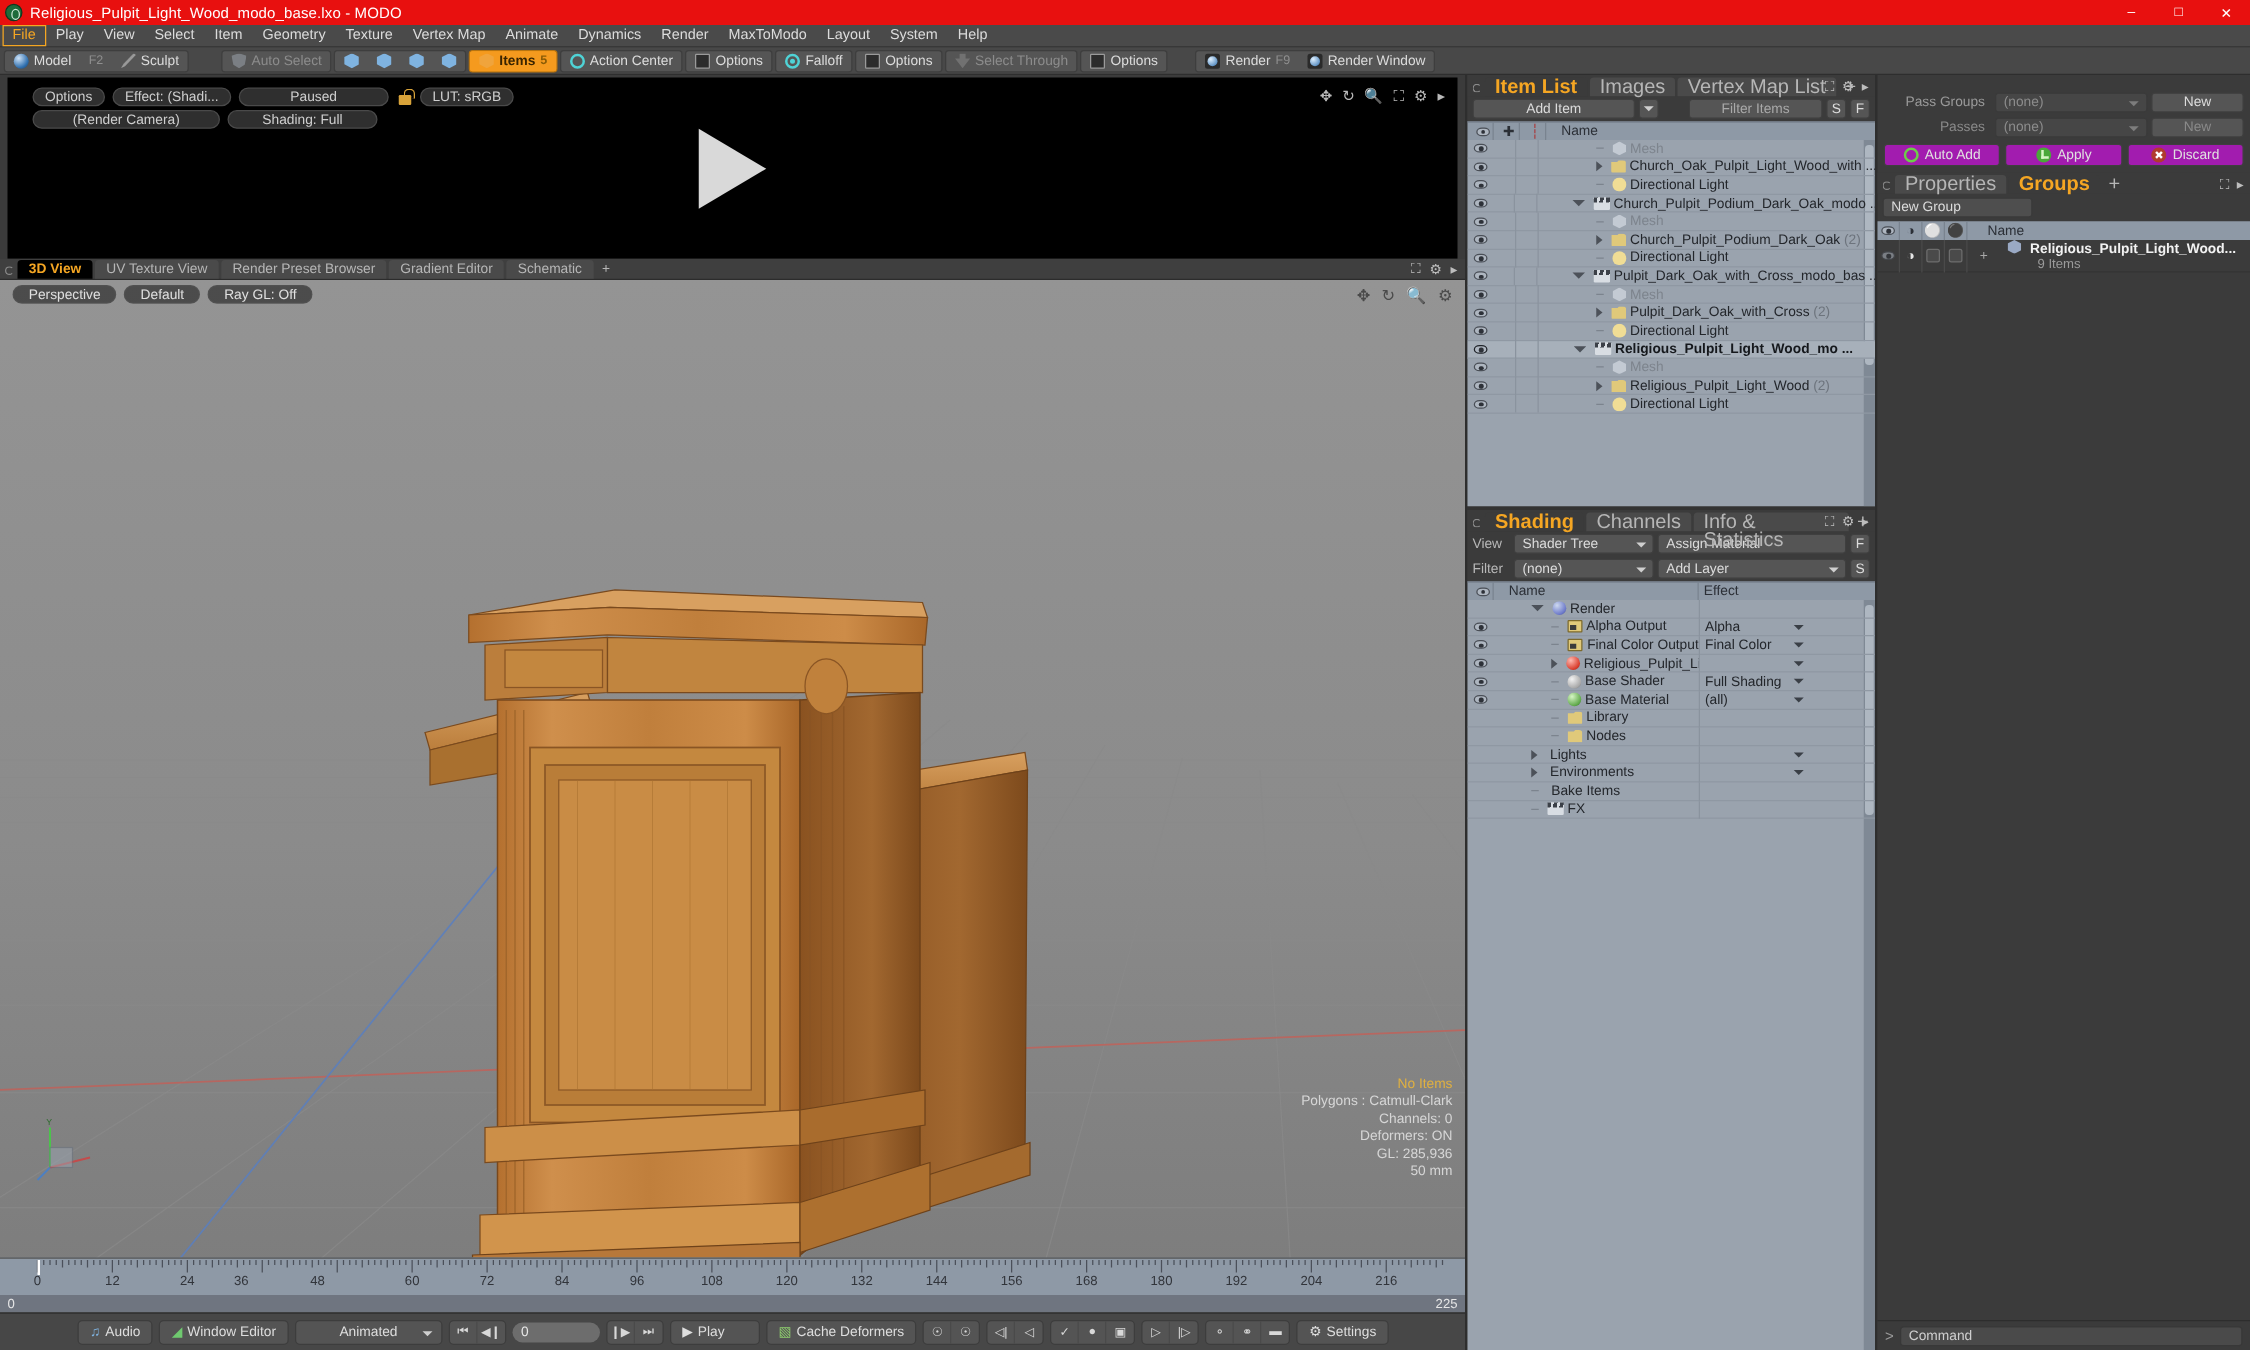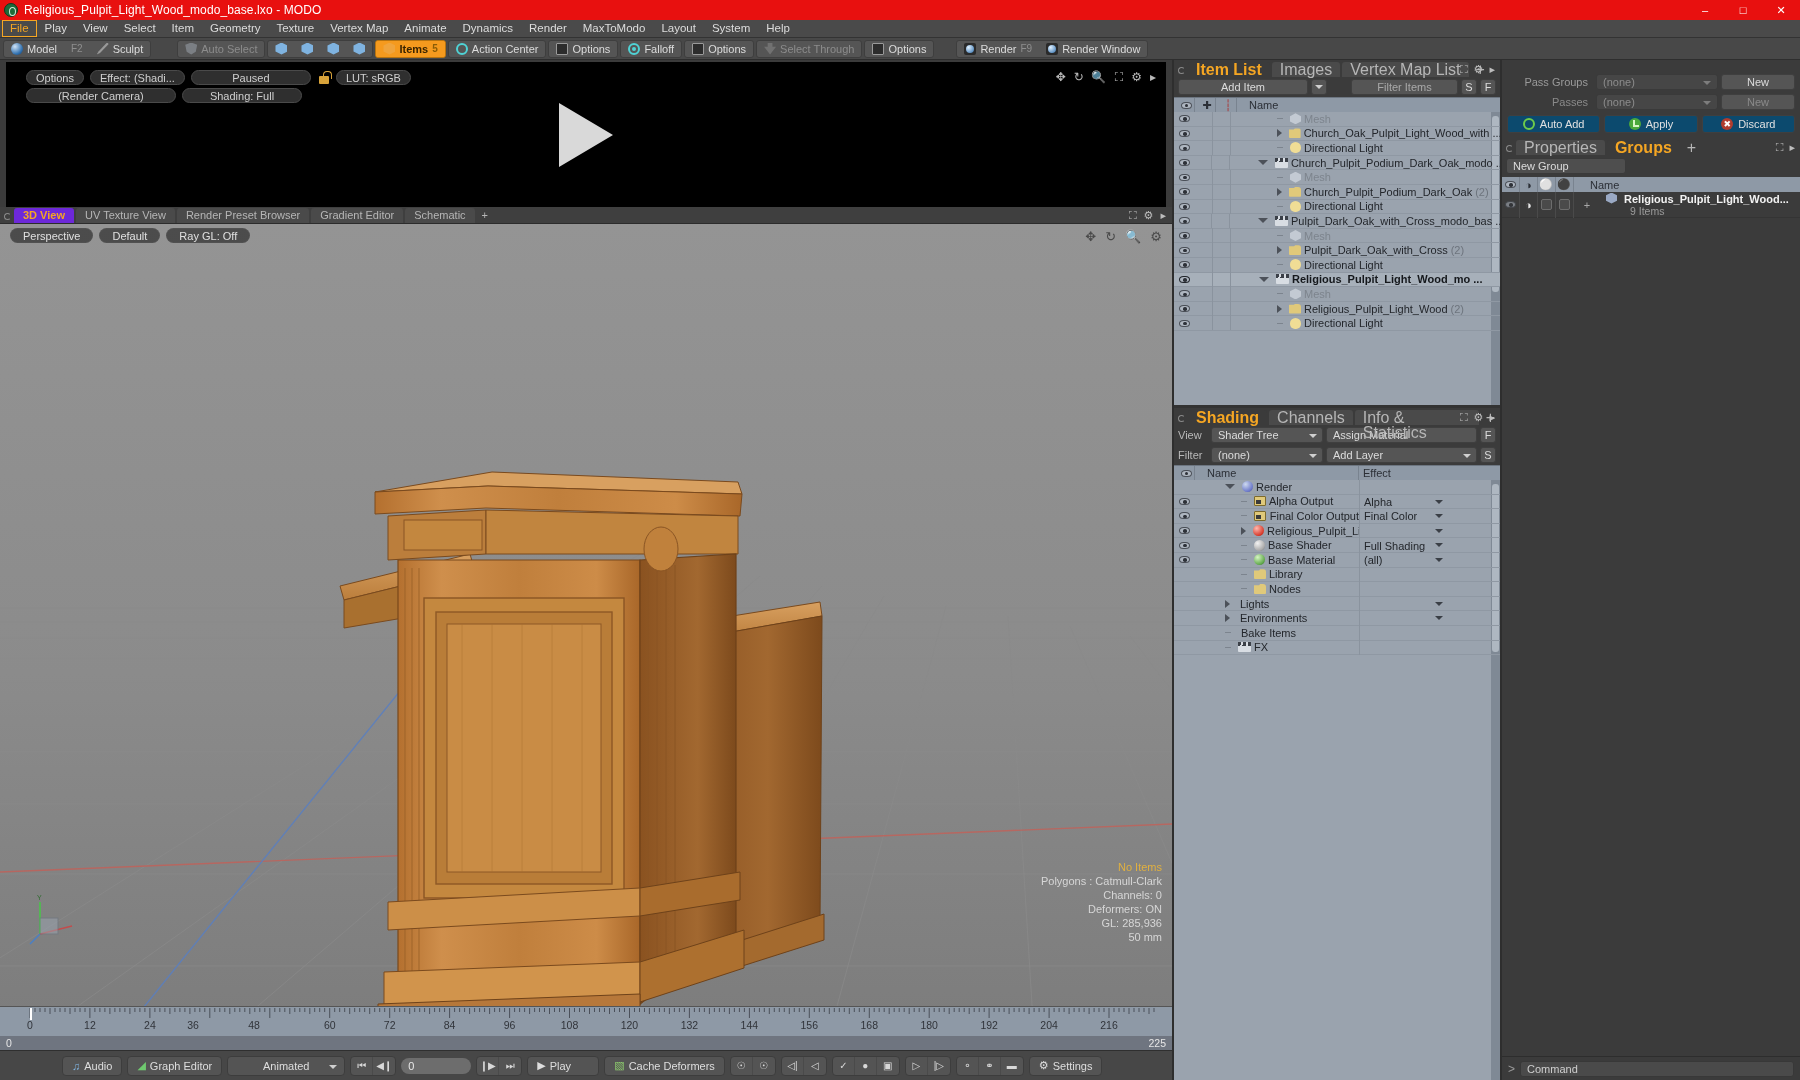--- a/index.html
+++ b/index.html
@@ -82,21 +82,21 @@
   .playbig{ position:absolute; left:50%; top:50%; transform:translate(-50%,-50%);
             width:0;height:0;border-left:54px solid #d9d9d9;border-top:32px solid transparent;
             border-bottom:32px solid transparent;}
   .pv-tools{ position:absolute; right:10px; top:8px; display:flex; gap:8px; align-items:center; color:#b9b9b9; font-size:12px;}
 
   
   .tabbar{ height:17px; background:#3f3f3f; display:flex; align-items:flex-end; gap:2px; padding-left:14px;
            border-bottom:1px solid #2c2c2c; position:relative;}
   .tab{ height:15px; padding:0 9px; font-size:11px; color:#b6b6b6; background:#4a4a4a;
         border-radius:3px 3px 0 0; line-height:15px;}
-  .tab.active{ color:#f5a623; background:#6d28d9; font-weight:bold;}
+  .tab.active{ color:#f5a623; background:#000000; font-weight:bold;}
   .tab.plus{ background:transparent;color:#b6b6b6;padding:0 5px;}
   .tabbar .dotleft{position:absolute;left:4px;bottom:3px;width:7px;height:7px;border-radius:50%;
         border:1px solid #8a8a8a;border-right-color:transparent;}
   .tabbar .right-ic{position:absolute;right:6px;bottom:1px;display:flex;gap:7px;color:#bdbdbd;font-size:11px;}
 
   
   .viewport{ flex:1; position:relative; overflow:hidden;
              background:linear-gradient(180deg,#8f8f8f 0%,#8a8a8a 40%,#7e7e7e 100%);}
   .vp-topbar{position:absolute;top:4px;left:10px;display:flex;gap:6px;z-index:5;}
   .vpill{ background:#3a3a3acc;border:1px solid #55555599;border-radius:9px;height:15px;
@@ -184,21 +184,21 @@
   .passlbl{ width:86px; text-align:right; font-size:11px; color:#9a9a9a; padding-right:5px;}
   .passlbl.dim{color:#8a8a8a;}
   .pdrop{ flex:1; height:16px; background:#464646; border:1px solid #3a3a3a; border-radius:3px;
           display:flex; align-items:center; padding:0 6px; font-size:11px; color:#8c8c8c; position:relative;}
   .pdrop .c2{position:absolute;right:6px;top:6px;width:0;height:0;border-left:4px solid transparent;
           border-right:4px solid transparent;border-top:4px solid #7d7d7d;}
   .pnew{ width:74px;height:16px;background:#555;border:1px solid #3f3f3f;border-radius:3px;
          display:flex;align-items:center;justify-content:center;font-size:11px;color:#dcdcdc;}
   .pnew.dim{color:#8a8a8a;}
   .applyrow{ display:flex; gap:4px; padding:3px 5px;}
-  .abtn{ flex:1;height:18px;background:#0c4a6e;border:1px solid #3f3f3f;border-radius:3px;
+  .abtn{ flex:1;height:18px;background:#a21caf;border:1px solid #3f3f3f;border-radius:3px;
          display:flex;align-items:center;justify-content:center;gap:5px;font-size:11px;color:#e0e0e0;}
   .icn-add{width:12px;height:12px;border-radius:50%;border:2px solid #6ecb4a;}
   .icn-apply{width:12px;height:12px;border-radius:50%;background:#4aa83a;position:relative;}
   .icn-apply::after{content:"";position:absolute;left:4px;top:2px;border-left:2px solid #d6f5c4;border-bottom:2px solid #d6f5c4;width:4px;height:5px;}
   .icn-disc{width:12px;height:12px;border-radius:50%;background:#b03c2e;color:#fff;font-size:9px;
             display:flex;align-items:center;justify-content:center;}
   .newgroup{margin:3px 4px;height:16px;width:120px;background:#4e4e4e;border:1px solid #3a3a3a;border-radius:3px;
             display:flex;align-items:center;padding-left:6px;font-size:11px;color:#dcdcdc;}
   .grphead{height:15px;background:#8e99a6;display:flex;align-items:center;font-size:11px;color:#2b2f36;}
   .grphead .c{border-right:1px solid #79838f;height:15px;display:flex;align-items:center;justify-content:center;width:18px;}
@@ -787,21 +787,21 @@
         <span>225</span>
       </div>
 
       <div class="bottombar">
         <div class="bbtn">
           <span style="color:#7fb3e0">♫</span>
           <span>Audio</span>
         </div>
         <div class="bbtn">
           <span style="color:#6fc96f">◢</span>
-          <span>Graph Editor</span>
+          <span>Window Editor</span>
         </div>
         <div class="bbtn" style="width:118px;justify-content:center;position:relative">
           <span>Animated</span>
           <span class="caret" style="position:absolute;right:7px;top:8px"></span>
         </div>
         <div class="bgrp">
           <div class="b">⏮</div>
           <div class="b">◀❙</div>
         </div>
         <div class="framefield">0</div>

